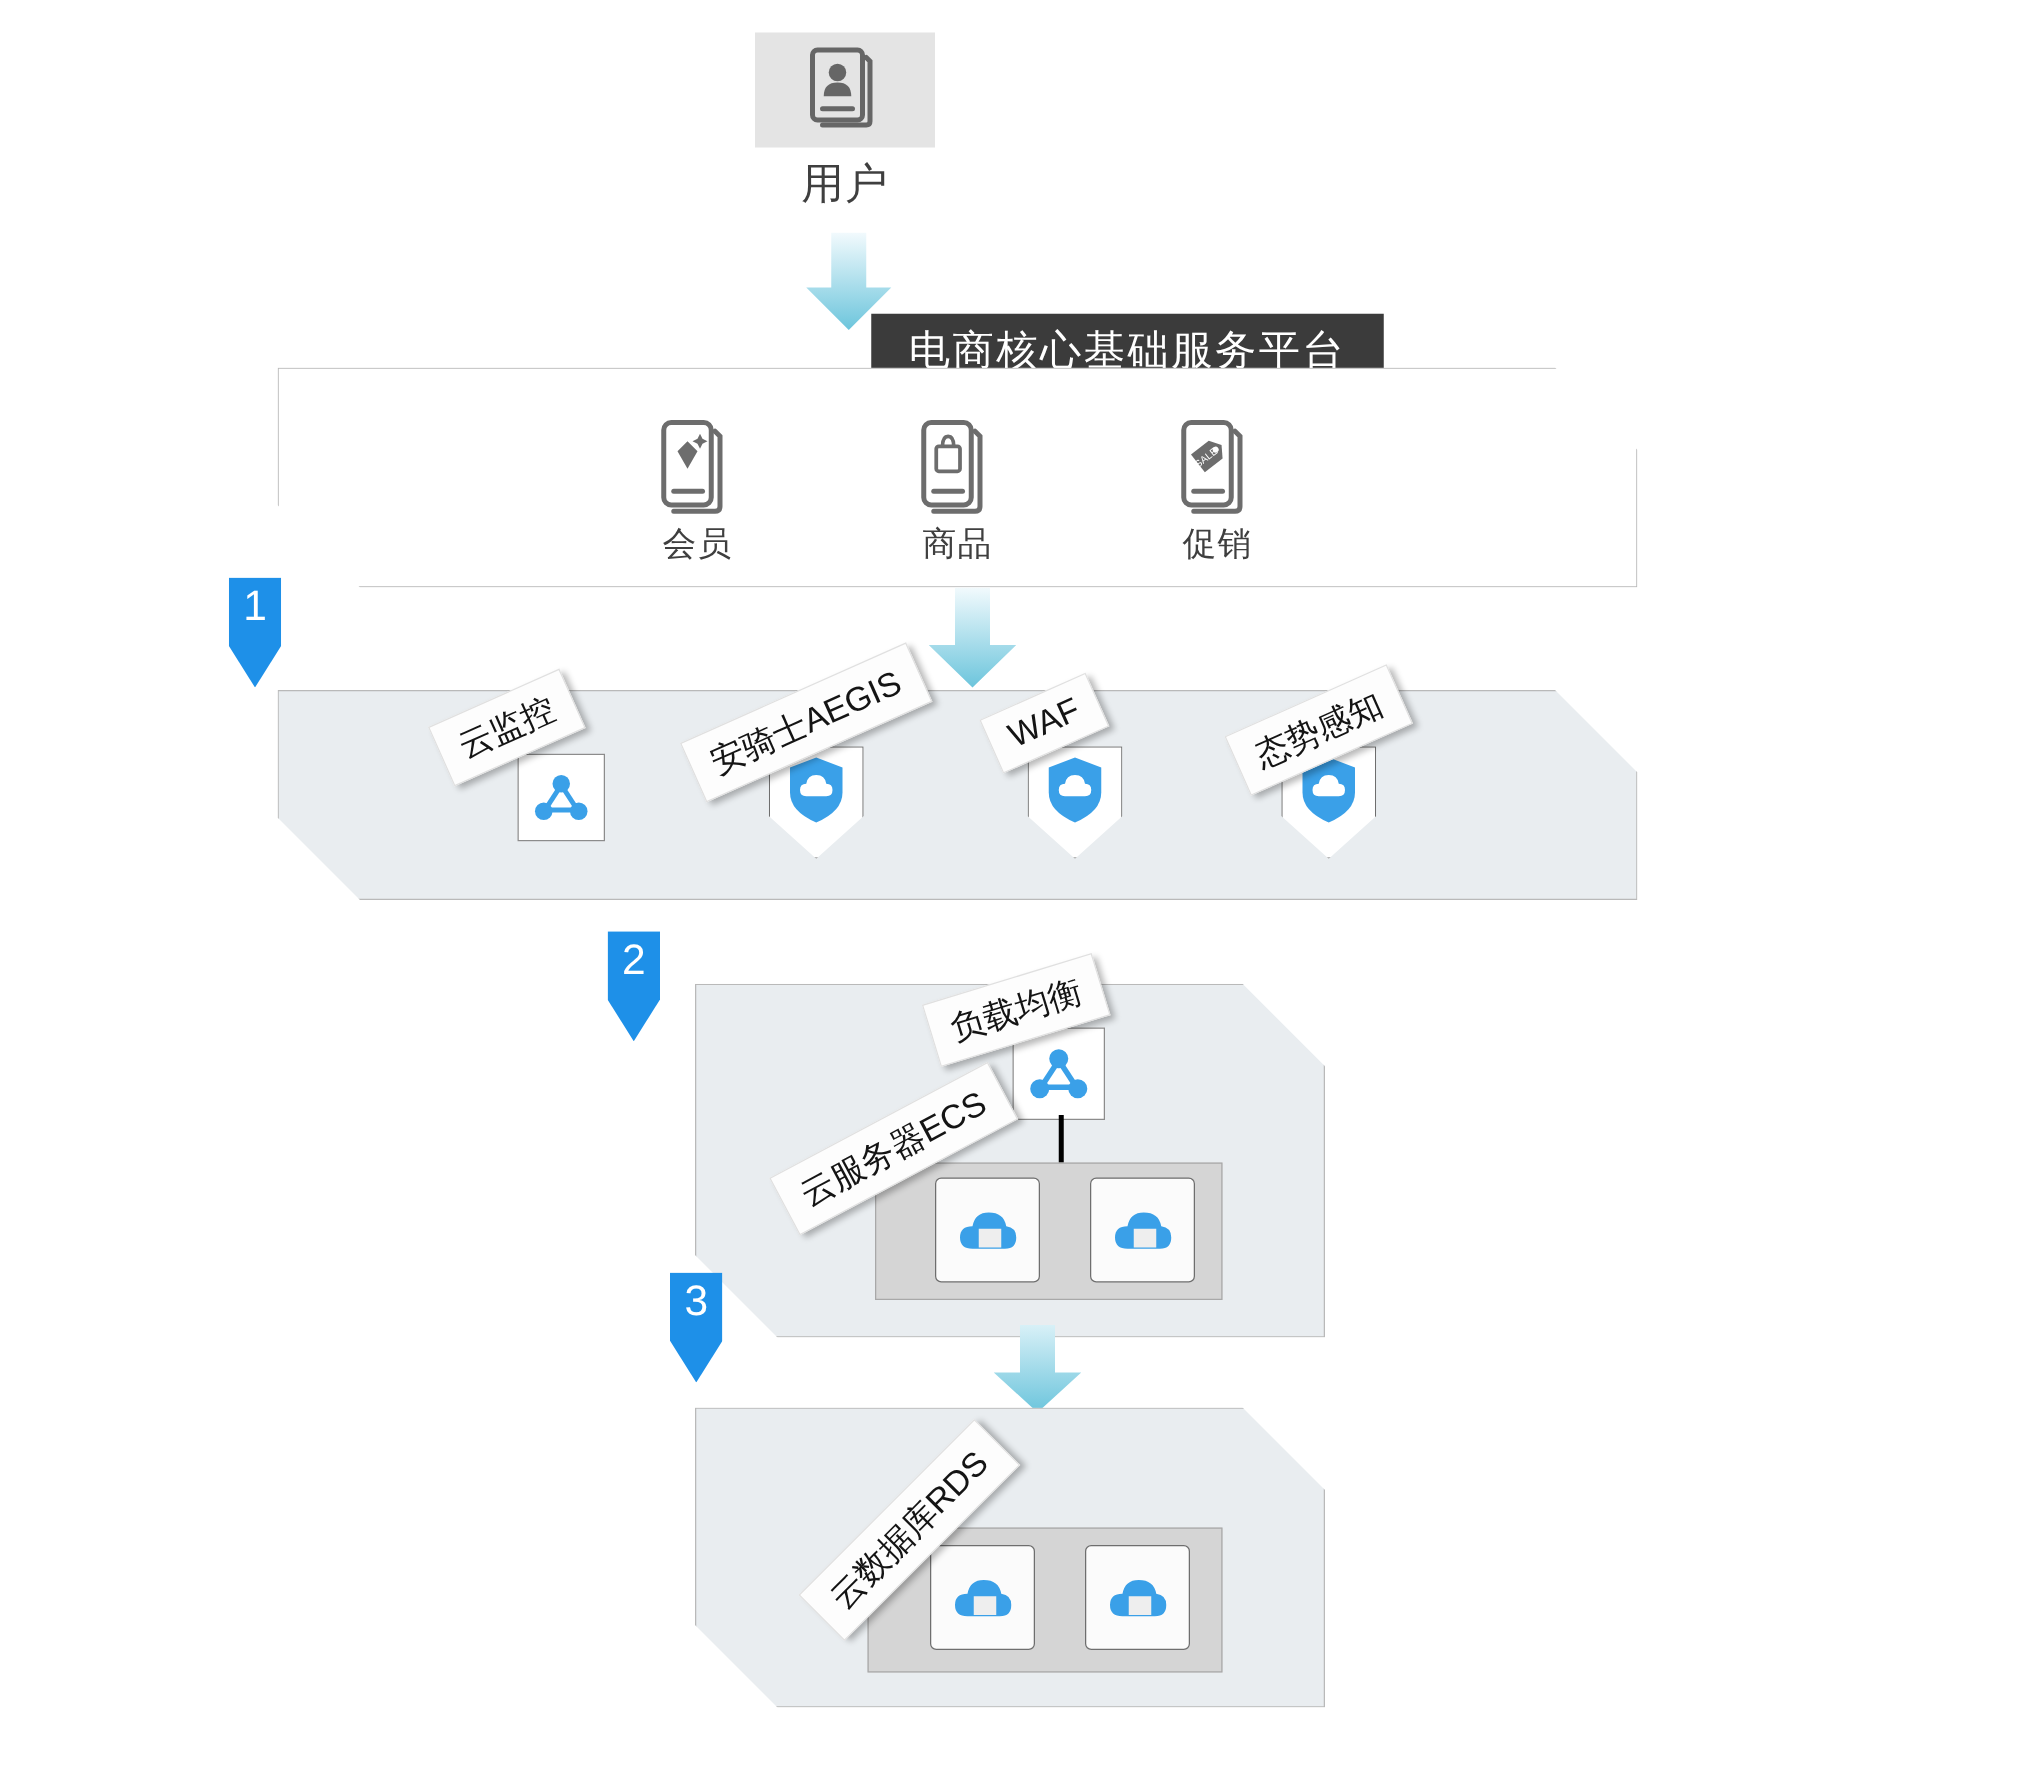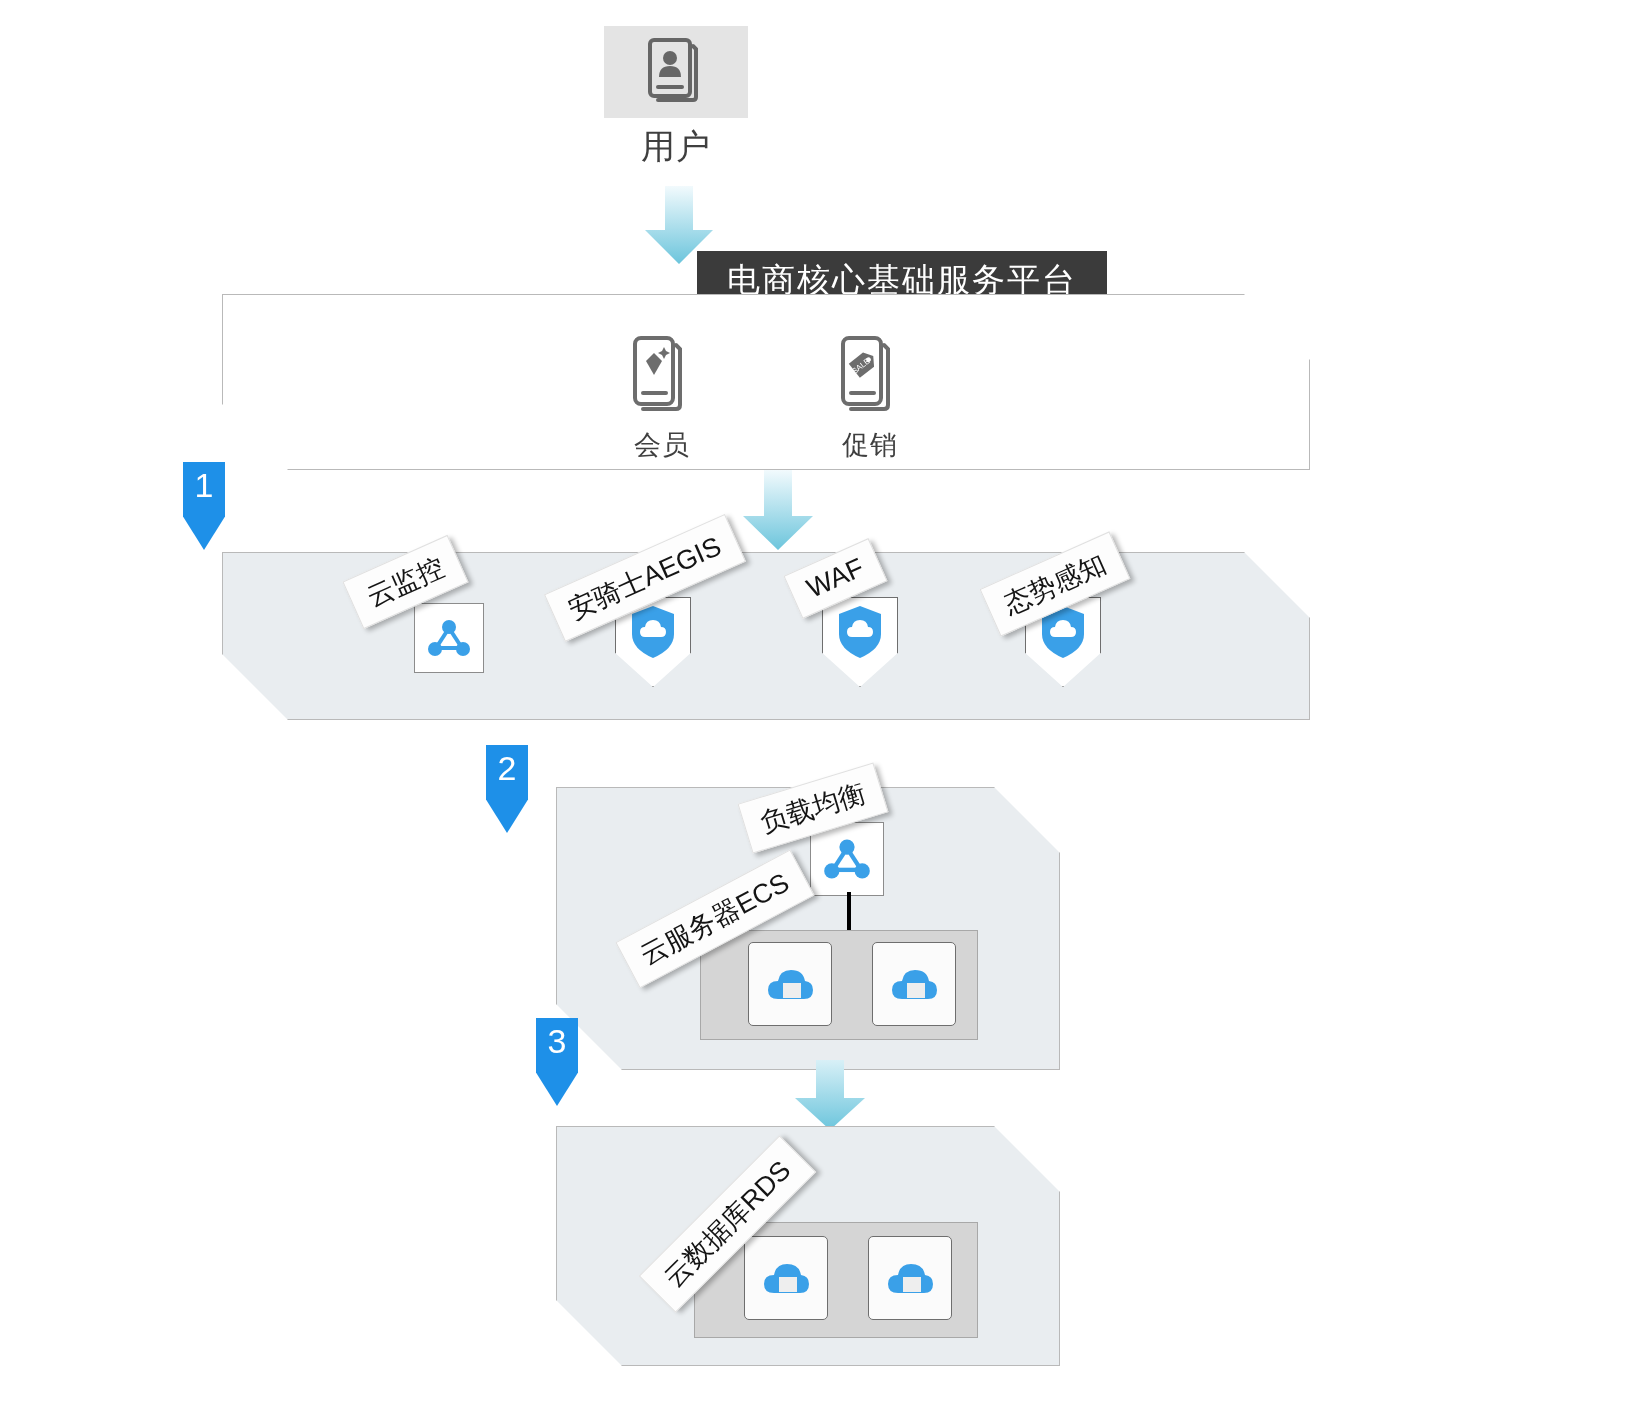--- a/index.html
+++ b/index.html
@@ -92,21 +92,21 @@
     justify-content: center;
     gap: 80px;
   }
   .svc-item {
     width: 128px;
     display: flex;
     flex-direction: column;
     align-items: center;
   }
   .svc-label {
-    margin-top: 12px;
+    margin-top: 2px;
     font-size: 27px;
     color: #3f3f3f;
     letter-spacing: 1px;
   }
 
   
   .marker {
     position: absolute;
     width: 42px;
     height: 88px;
@@ -216,20 +216,30 @@
           <rect x="4" y="3" width="38" height="66" rx="6" fill="none" stroke="#6d6d6d" stroke-width="4"></rect>
           <path d="M45 10 L49 14 L49 70 Q49 74 45 74 L12 74" fill="none" stroke="#6d6d6d" stroke-width="4" stroke-linecap="round"></path>
           <path d="M23 18 L31 26 L23 40 L15 26 Z" fill="#6d6d6d"></path>
           <path d="M33 12 l2 4 l4 2 l-4 2 l-2 4 l-2 -4 l-4 -2 l4 -2 Z" fill="#6d6d6d"></path>
           <rect x="10" y="56" width="27" height="4" rx="2" fill="#6d6d6d"></rect>
         </svg>
         <div class="svc-label">会员</div>
       </div>
 
 
+      <div class="svc-item">
+        <svg width="62" height="80" viewBox="0 0 62 80">
+          <rect x="4" y="3" width="38" height="66" rx="6" fill="none" stroke="#6d6d6d" stroke-width="4"></rect>
+          <path d="M45 10 L49 14 L49 70 Q49 74 45 74 L12 74" fill="none" stroke="#6d6d6d" stroke-width="4" stroke-linecap="round"></path>
+          <rect x="14" y="22" width="19" height="20" rx="2" fill="none" stroke="#6d6d6d" stroke-width="3"></rect>
+          <path d="M19 22 Q19 14 23.5 14 Q28 14 28 22" fill="none" stroke="#6d6d6d" stroke-width="3"></path>
+          <rect x="10" y="56" width="27" height="4" rx="2" fill="#6d6d6d"></rect>
+        </svg>
+        <div class="svc-label">商品</div>
+      </div>
 
       <div class="svc-item">
         <svg width="62" height="80" viewBox="0 0 62 80">
           <rect x="4" y="3" width="38" height="66" rx="6" fill="none" stroke="#6d6d6d" stroke-width="4"></rect>
           <path d="M45 10 L49 14 L49 70 Q49 74 45 74 L12 74" fill="none" stroke="#6d6d6d" stroke-width="4" stroke-linecap="round"></path>
           <g transform="rotate(-38 24 29)">
             <path d="M13 20 L31 20 L37 29 L31 38 L13 38 Z" fill="#6d6d6d"></path>
             <circle cx="31" cy="29" r="2.4" fill="#ffffff"></circle>
             <text x="21" y="32" font-size="8" fill="#ffffff" text-anchor="middle" font-family="Liberation Sans, sans-serif">SALE</text>
           </g>

